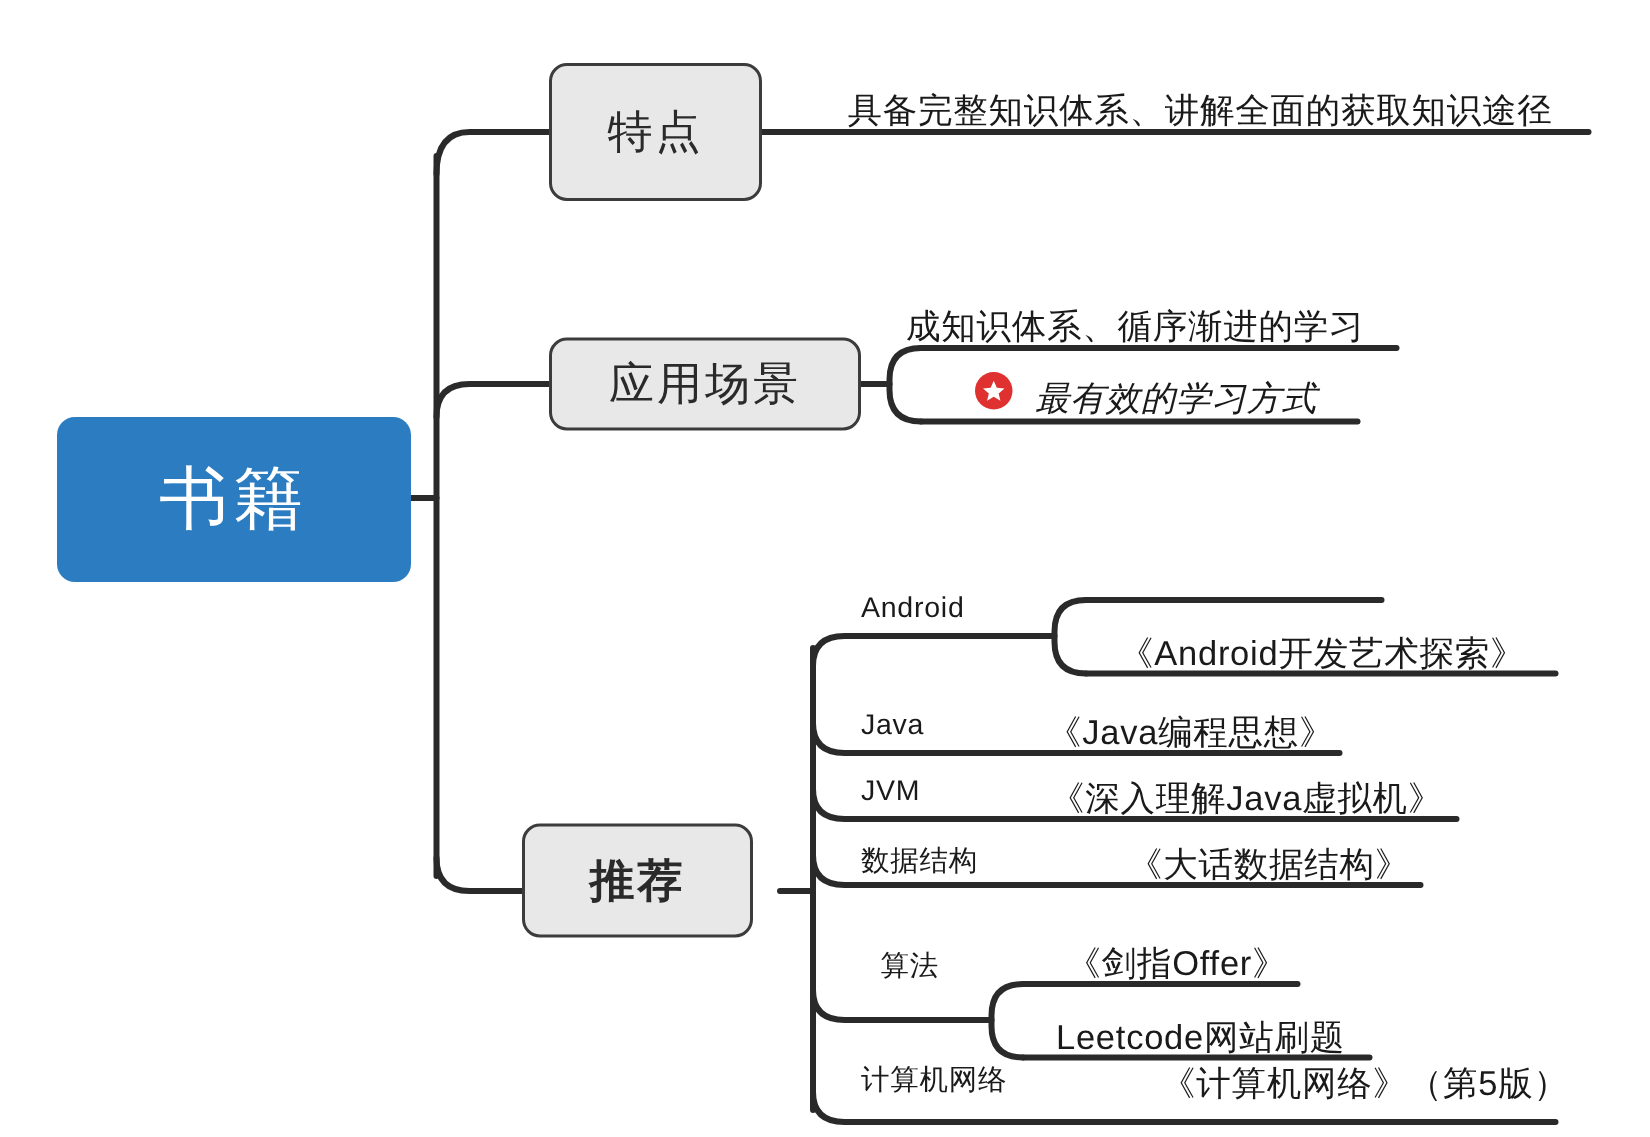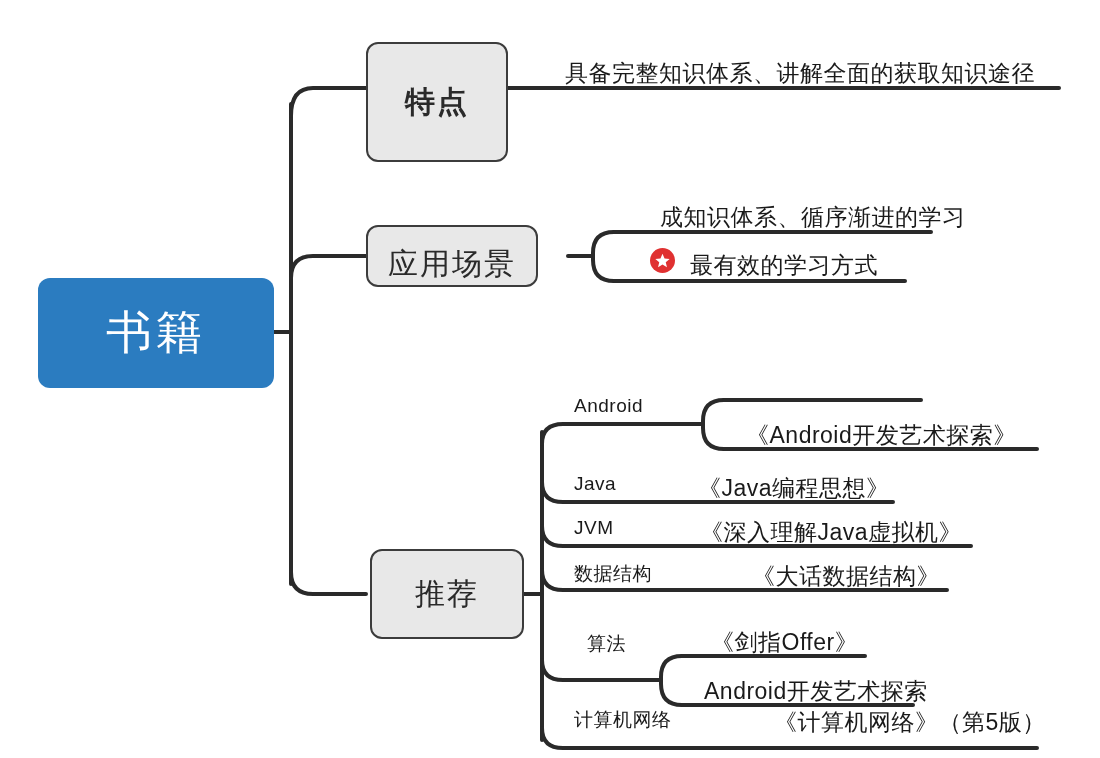--- a/index.html
+++ b/index.html
@@ -100,55 +100,55 @@
       <path d="M682,656 Q661,656 661,677 L661,684 Q661,705 682,705"></path>
       <path d="M682,656 L865,656"></path>
       <path d="M682,705 L913,705"></path>
     </g>
   </svg>
 
   <div class="node root-node" style="left:38px;top:278px;width:236px;height:110px;">
     <span>书籍</span>
   </div>
 
-  <div class="node branch-node" style="left:366px;top:42px;width:142px;height:120px;font-weight:bold;">
+  <div class="node branch-node" style="left:366px;top:42px;width:142px;height:92px;">
     <span>特点</span>
   </div>
 
-  <div class="node branch-node" style="left:366px;top:225px;width:172px;height:62px;align-items:flex-end;">
+  <div class="node branch-node" style="left:366px;top:225px;width:208px;height:62px;">
     <span>应用场景</span>
   </div>
 
-  <div class="node branch-node" style="left:370px;top:549px;width:154px;height:90px;">
+  <div class="node branch-node" style="left:348px;top:549px;width:154px;height:76px;font-weight:bold;">
     <span>推荐</span>
   </div>
 
   <div class="leaf-text" style="left:565px;top:58px;">具备完整知识体系、讲解全面的获取知识途径</div>
 
-  <div class="leaf-text" style="left:660px;top:202px;">成知识体系、循序渐进的学习</div>
+  <div class="leaf-text" style="left:604px;top:202px;">成知识体系、循序渐进的学习</div>
 
   <div class="star-badge" style="left:650px;top:248px;">
     <svg width="17" height="17" viewBox="0 0 24 24" aria-hidden="true">
       <polygon points="12,2.5 14.9,9.2 22.1,9.8 16.6,14.5 18.3,21.5 12,17.7 5.7,21.5 7.4,14.5 1.9,9.8 9.1,9.2" fill="#FFFFFF"></polygon>
     </svg>
   </div>
-  <div class="leaf-text" style="left:690px;top:250px;">最有效的学习方式</div>
+  <div class="leaf-text" style="left:690px;top:250px;font-style:italic;">最有效的学习方式</div>
 
   <div class="leaf-label" style="left:574px;top:395px;">Android</div>
   <div class="leaf-text" style="left:746px;top:420px;">《Android开发艺术探索》</div>
 
   <div class="leaf-label" style="left:574px;top:473px;text-align:right;">Java</div>
   <div class="leaf-text" style="left:698px;top:473px;">《Java编程思想》</div>
 
   <div class="leaf-label" style="left:574px;top:517px;">JVM</div>
   <div class="leaf-text" style="left:700px;top:517px;">《深入理解Java虚拟机》</div>
 
   <div class="leaf-label" style="left:574px;top:561px;">数据结构</div>
   <div class="leaf-text" style="left:752px;top:561px;">《大话数据结构》</div>
 
   <div class="leaf-label" style="left:574px;top:631px;margin-left:13px;">算法</div>
   <div class="leaf-text" style="left:711px;top:627px;">《剑指Offer》</div>
-  <div class="leaf-text" style="left:704px;top:676px;">Android开发艺术探索</div>
+  <div class="leaf-text" style="left:704px;top:676px;">Leetcode网站刷题</div>
 
   <div class="leaf-label" style="left:574px;top:707px;font-family:Liberation Serif, serif;">计算机网络</div>
   <div class="leaf-text" style="left:774px;top:707px;">《计算机网络》（第5版）</div>
 
 </div>
 
 </body></html>

